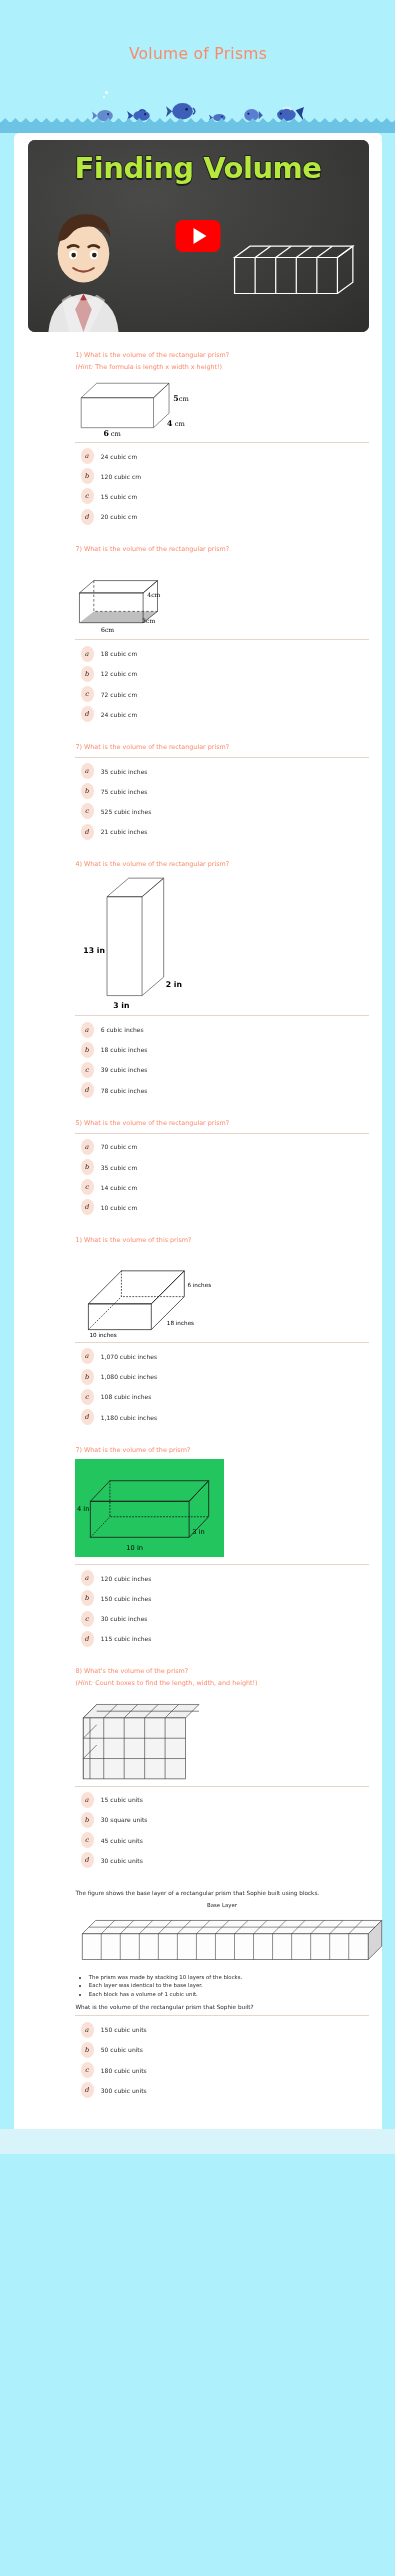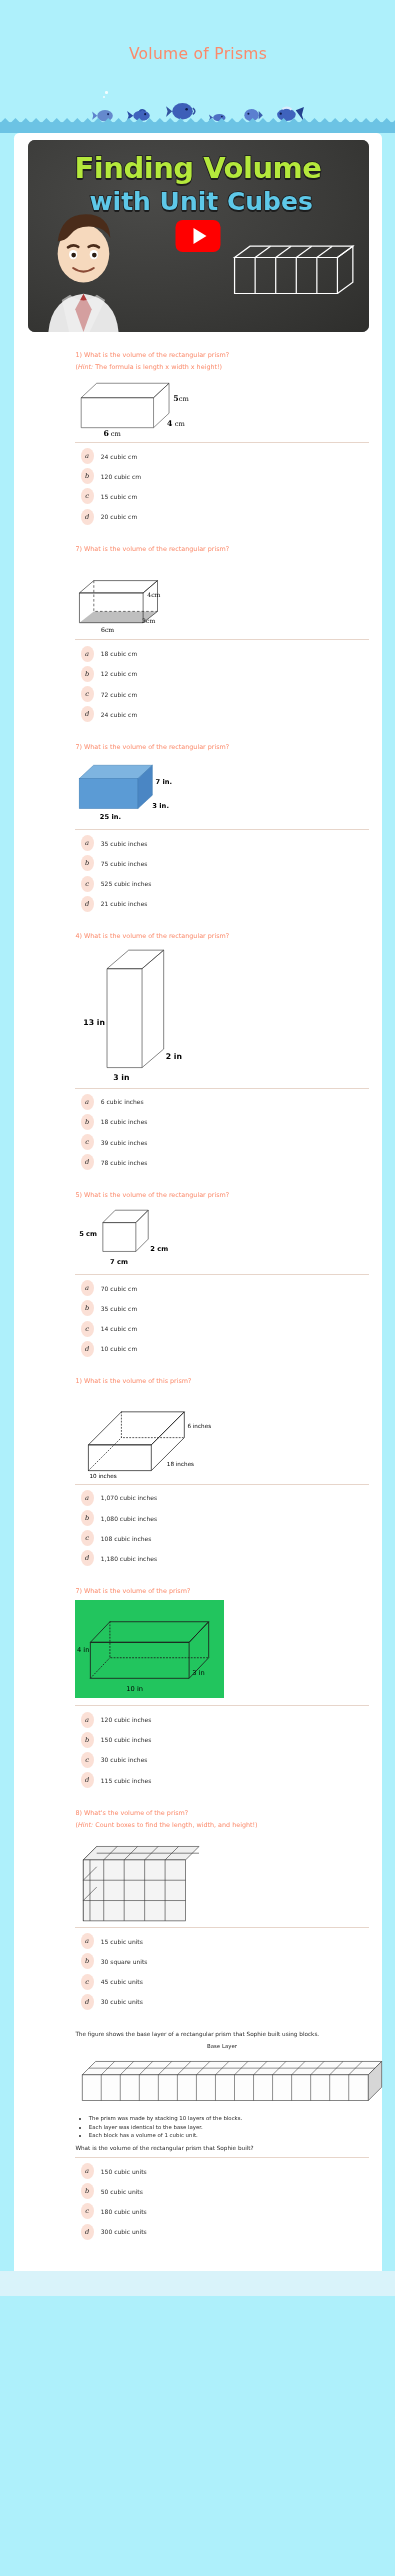--- a/index.html
+++ b/index.html
@@ -259,21 +259,20 @@
     </g>
   </svg>
 </div>
 
 <div class="sheet">
   <div class="sheet-inner">
 
     <div class="video-wrap">
       <div class="chalkboard"></div>
       <div class="v-title1">Finding Volume</div>
-      <div class="v-title2">with Unit Cubes</div>
 
       <svg class="teacher" viewBox="0 0 180 250">
         <ellipse cx="88" cy="98" rx="50" ry="56" fill="#f6d9bd"></ellipse>
         <path d="M38 74 q8 -52 54 -52 q46 0 48 46 q-10 -20 -34 -22 q-30 -3 -44 16 q-10 12 -24 12z" fill="#4a2c1a"></path>
         <ellipse cx="68" cy="100" rx="8" ry="9" fill="#fff"></ellipse>
         <ellipse cx="108" cy="100" rx="8" ry="9" fill="#fff"></ellipse>
         <circle cx="69" cy="101" r="4.5" fill="#2b1d13"></circle>
         <circle cx="109" cy="101" r="4.5" fill="#2b1d13"></circle>
         <path d="M58 86 q10 -7 20 -1" stroke="#4a2c1a" stroke-width="5" fill="none" stroke-linecap="round"></path>
         <path d="M98 85 q10 -6 20 1" stroke="#4a2c1a" stroke-width="5" fill="none" stroke-linecap="round"></path>
@@ -371,30 +370,20 @@
         </li>
         <li class="opt">
           <span class="opt-letter">d</span>
           <span class="opt-text">24 cubic cm</span>
         </li>
       </ul>
     </div>
 
     <div class="q-block">
       <p class="q-text">7)  What is the volume of the rectangular prism?</p>
-      <div class="figure">
-        <svg class="fig-svg" width="165" height="68" viewBox="0 0 320 132">
-          <polygon points="8,44 36,18 150,18 122,44" fill="#7eb4e0" stroke="#3f7db5" stroke-width="1"></polygon>
-          <rect x="8" y="44" width="114" height="58" fill="#5b9bd5" stroke="#3f7db5" stroke-width="1"></rect>
-          <polygon points="122,44 150,18 150,76 122,102" fill="#4a86c4" stroke="#3f7db5" stroke-width="1"></polygon>
-          <text x="156" y="54" font-family="DejaVu Sans, sans-serif" font-size="13" font-weight="bold" fill="#000">7 in.</text>
-          <text x="150" y="100" font-family="DejaVu Sans, sans-serif" font-size="13" font-weight="bold" fill="#000">3 in.</text>
-          <text x="48" y="122" font-family="DejaVu Sans, sans-serif" font-size="13" font-weight="bold" fill="#000">25 in.</text>
-        </svg>
-      </div>
       <hr class="rule">
       <ul class="options">
         <li class="opt">
           <span class="opt-letter">a</span>
           <span class="opt-text">35 cubic inches</span>
         </li>
         <li class="opt">
           <span class="opt-letter">b</span>
           <span class="opt-text">75 cubic inches</span>
         </li>
@@ -439,32 +428,20 @@
         </li>
         <li class="opt">
           <span class="opt-letter">d</span>
           <span class="opt-text">78 cubic inches</span>
         </li>
       </ul>
     </div>
 
     <div class="q-block">
       <p class="q-text">5) What is the volume of the rectangular prism?</p>
-      <div class="figure">
-        <svg class="fig-svg" width="165" height="65" viewBox="0 0 320 126">
-          <g stroke="#3a3a3a" stroke-width="1.2" fill="none">
-            <path d="M54 36 L78 12 L142 12 L118 36 Z"></path>
-            <path d="M54 36 L54 92 L118 92 L118 36 Z"></path>
-            <path d="M118 36 L142 12 L142 68 L118 92"></path>
-          </g>
-          <text x="8" y="62" font-family="DejaVu Sans, sans-serif" font-size="13" font-weight="bold" fill="#000">5 cm</text>
-          <text x="146" y="92" font-family="DejaVu Sans, sans-serif" font-size="13" font-weight="bold" fill="#000">2 cm</text>
-          <text x="68" y="116" font-family="DejaVu Sans, sans-serif" font-size="13" font-weight="bold" fill="#000">7 cm</text>
-        </svg>
-      </div>
       <hr class="rule">
       <ul class="options">
         <li class="opt">
           <span class="opt-letter">a</span>
           <span class="opt-text">70 cubic cm</span>
         </li>
         <li class="opt">
           <span class="opt-letter">b</span>
           <span class="opt-text">35 cubic cm</span>
         </li>

